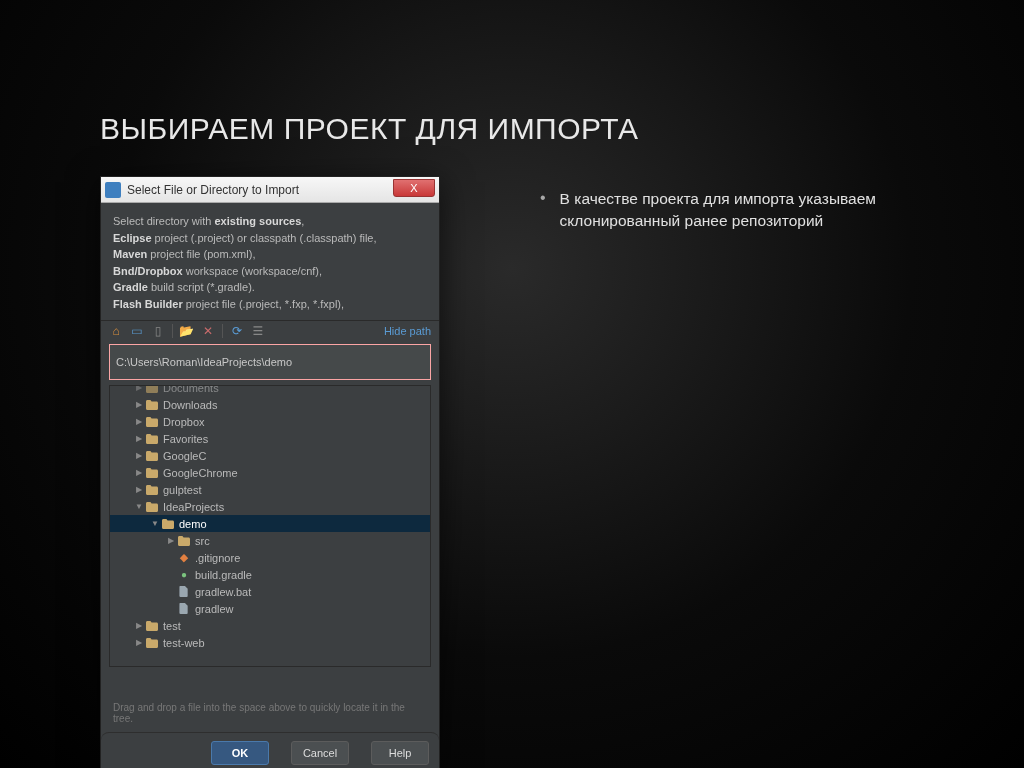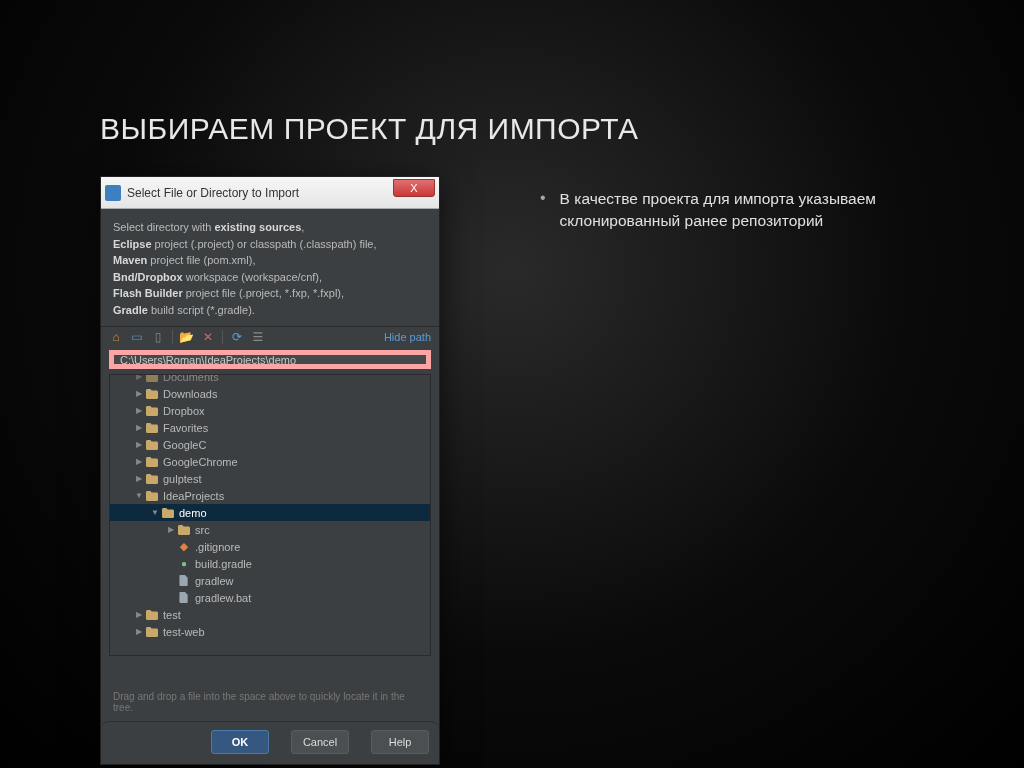--- a/index.html
+++ b/index.html
@@ -43,21 +43,21 @@
   .dialog-wrap {
     position: absolute;
     left: 100px;
     top: 176px;
     width: 340px;
     background: #3c3f41;
     border: 1px solid #222;
     box-shadow: 0 6px 30px rgba(0,0,0,.6);
   }
   .titlebar {
-    height: 32px;
+    height: 26px;
     background: linear-gradient(#f7f7f7,#e5e5e5);
     border-bottom: 1px solid #aaa;
     display: flex;
     align-items: center;
     padding: 12px 4px;
     position: relative;
   }
   .titlebar .app-icon {
     width: 16px; height: 16px;
     background: #3e7fbf;
@@ -102,23 +102,23 @@
     font-size:12px;
   }
   .tb-sep { flex: 0 0 1px; height: 14px; background:#555; }
   .hide-path {
     margin-left:auto;
     font-size:11px;
     color:#5a9bd4;
   }
   .path-input {
     margin: 3px 8px 5px 8px;
-    height: 19px;
+    height: 36px;
     background:#45494a;
-    border:5px solid #fca5a5;
+    border:1px solid #fca5a5;
     font-size:11px;
     color:#c8c8c8;
     padding: 2px 6px;
     display:flex;
     align-items:center;
   }
   .tree {
     margin: 0 8px 4px 8px;
     background:#3c3f41;
     border:1px solid #2a2a2a;
@@ -191,22 +191,22 @@
     <span class="app-icon"></span>
     <span class="title-text">Select File or Directory to Import</span>
     <span class="close-btn">X</span>
   </div>
 
   <div class="desc-block">
     <div><span>Select directory with </span><b>existing sources</b><span>,</span></div>
     <div><b>Eclipse</b><span> project (.project) or classpath (.classpath) file,</span></div>
     <div><b>Maven</b><span> project file (pom.xml),</span></div>
     <div><b>Bnd/Dropbox</b><span> workspace (workspace/cnf),</span></div>
+    <div><b>Gradle</b><span> build script (*.gradle).</span></div>
     <div><b>Flash Builder</b><span> project file (.project, *.fxp, *.fxpl),</span></div>
-    <div><b>Gradle</b><span> build script (*.gradle).</span></div>
   </div>
 
   <div class="toolbar">
     <span class="tb-icon" style="color:#d98f3e">⌂</span>
     <span class="tb-icon" style="color:#5a9bd4">▭</span>
     <span class="tb-icon" style="color:#888">▯</span>
     <span class="tb-sep"></span>
     <span class="tb-icon" style="color:#d98f3e">📂</span>
     <span class="tb-icon" style="color:#c86b6b">✕</span>
     <span class="tb-sep"></span>
@@ -320,30 +320,30 @@
         <span class="fico gradle">●</span>
         <span>build.gradle</span>
       </div>
       <div class="tree-row" style="padding-left: 56px;">
         <span class="arrow"></span>
         <span class="fico file">
           <svg class="file-svg" viewBox="0 0 10 12">
             <path d="M1 0h5l3 3v8c0 .5-.4 1-1 1H1c-.5 0-1-.5-1-1V1c0-.5.5-1 1-1z"></path>
           </svg>
         </span>
-        <span>gradlew</span>
+        <span>gradlew.bat</span>
       </div>
       <div class="tree-row" style="padding-left: 56px;">
         <span class="arrow"></span>
         <span class="fico file">
           <svg class="file-svg" viewBox="0 0 10 12">
             <path d="M1 0h5l3 3v8c0 .5-.4 1-1 1H1c-.5 0-1-.5-1-1V1c0-.5.5-1 1-1z"></path>
           </svg>
         </span>
-        <span>gradlew.bat</span>
+        <span>gradlew</span>
       </div>
       <div class="tree-row" style="padding-left: 24px;">
         <span class="arrow">▶</span>
         <span class="fico folder">
           <svg class="folder-svg" viewBox="0 0 12 10">
             <path d="M0 1.5C0 .7.6 0 1.4 0h3l1.2 1.4h5c.8 0 1.4.7 1.4 1.5V8.5c0 .8-.6 1.5-1.4 1.5H1.4C.6 10 0 9.3 0 8.5z"></path>
           </svg>
         </span>
         <span>test</span>
       </div>

